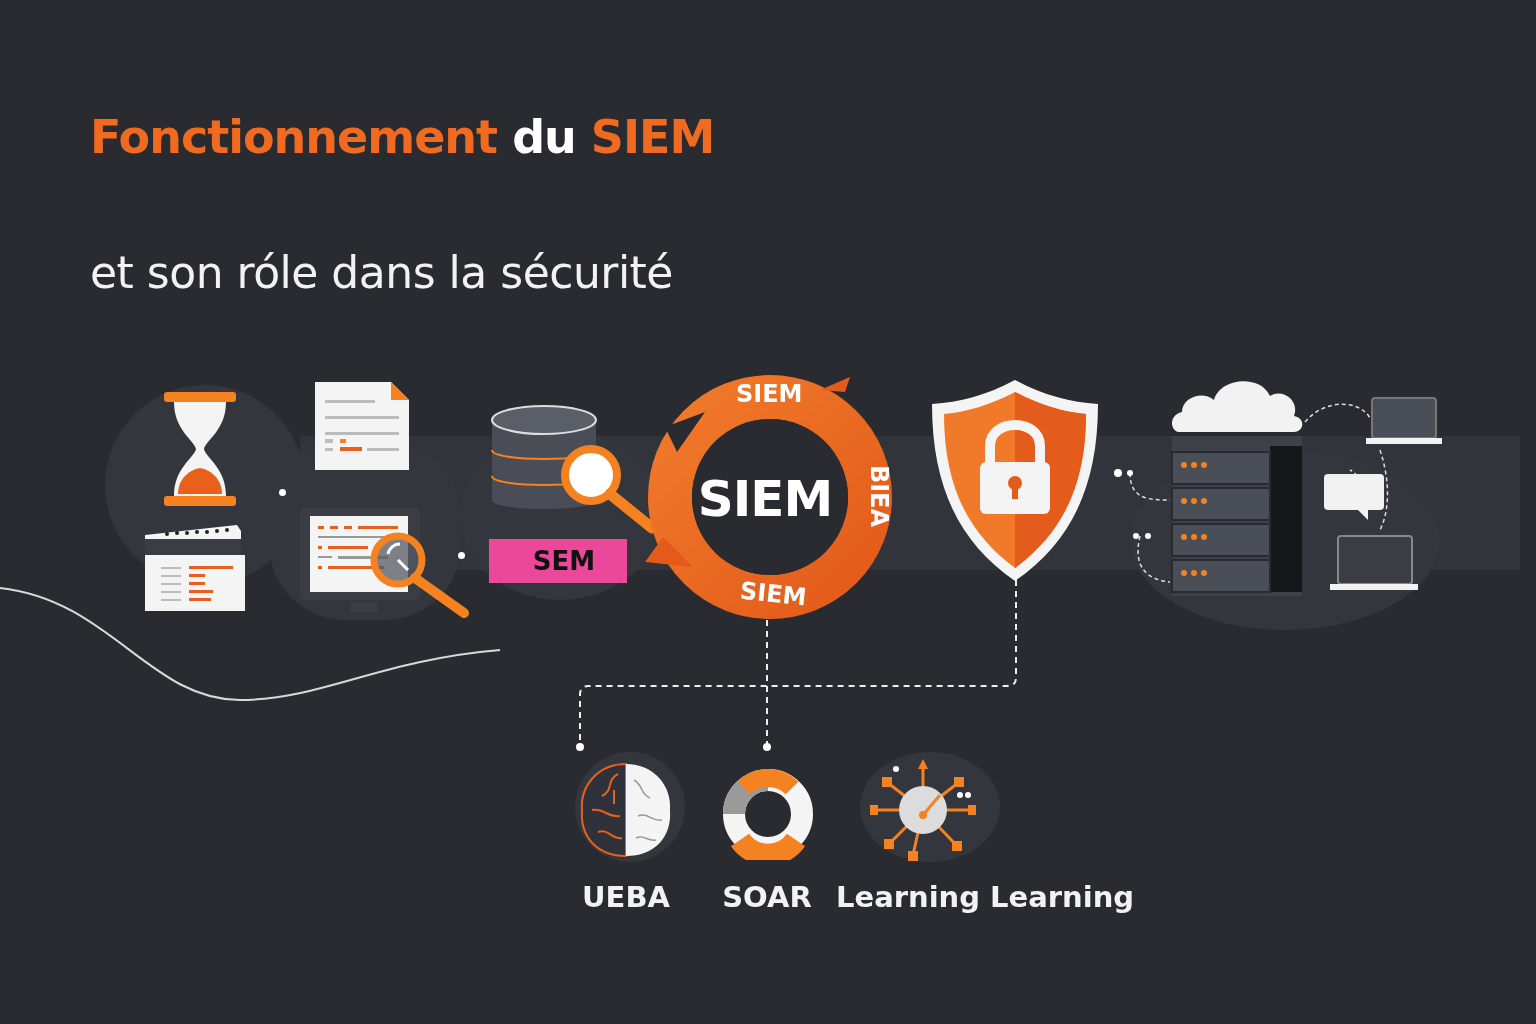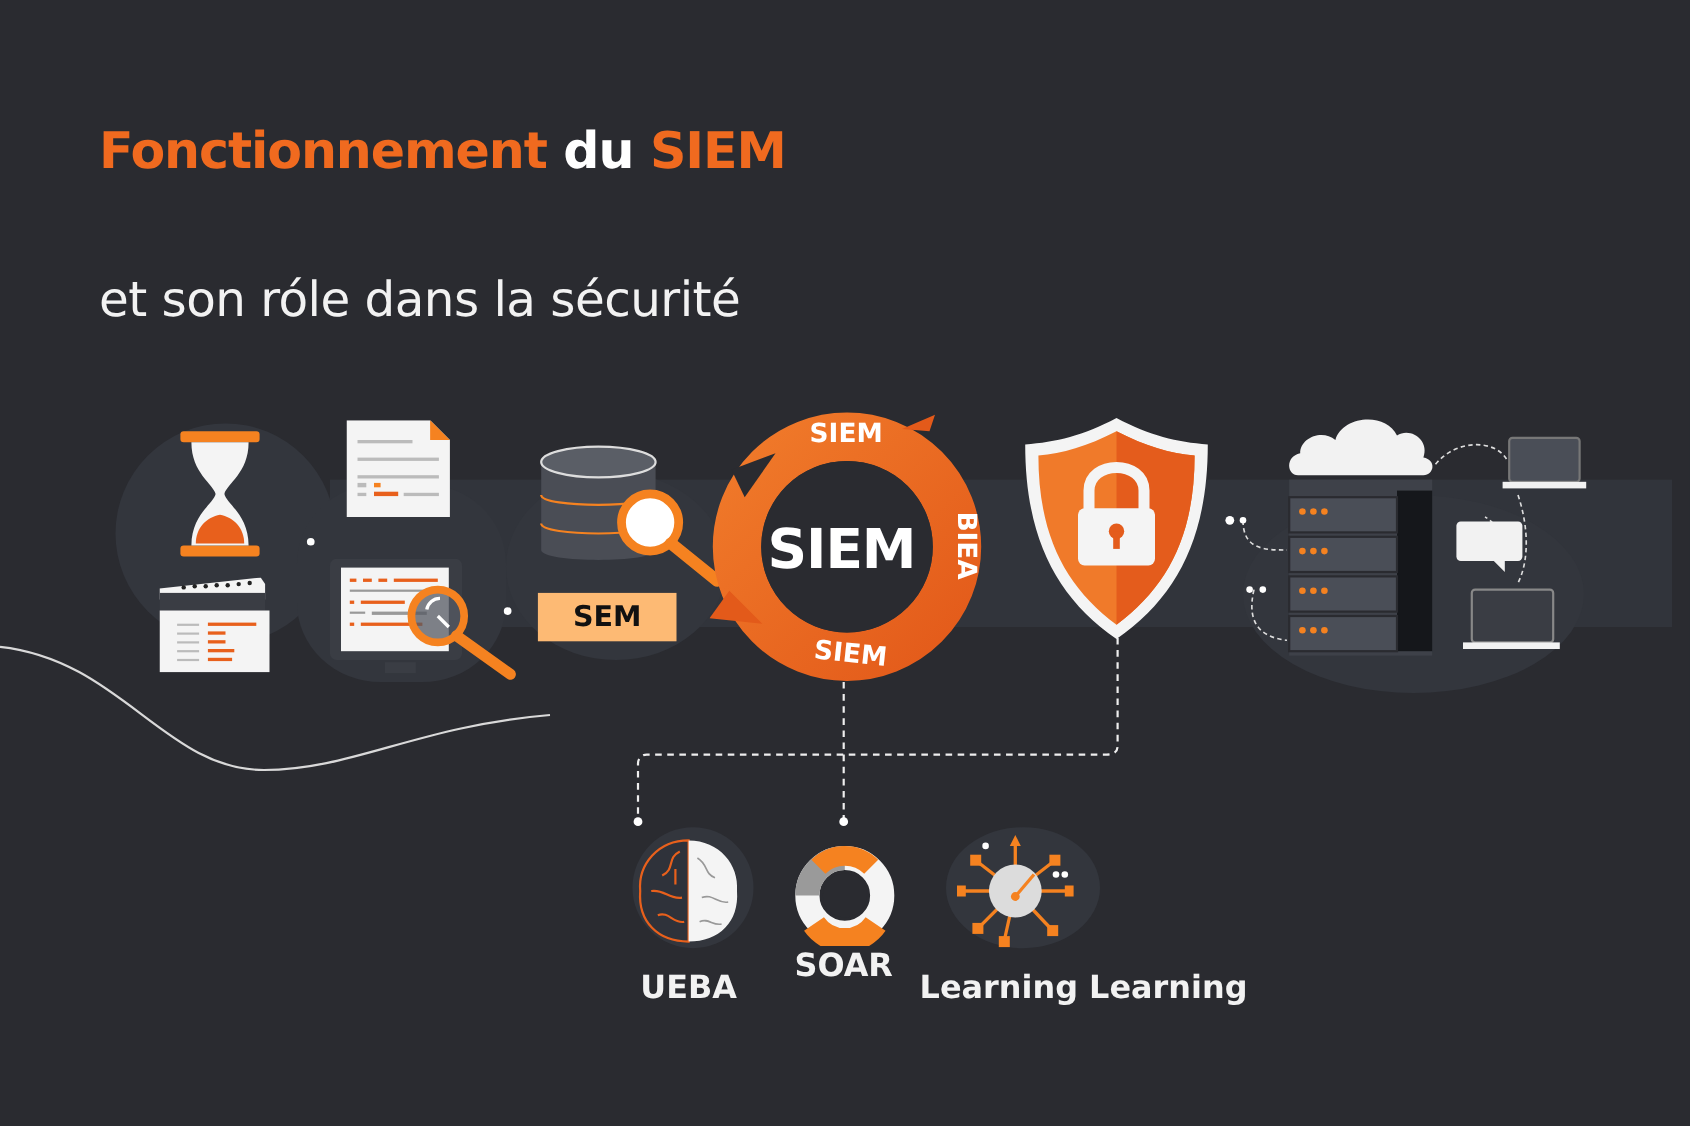--- a/index.html
+++ b/index.html
@@ -4,21 +4,21 @@
 <style>
   html,body{margin:0;padding:0;}
   body{width:1536px;height:1024px;background:#2a2b30;overflow:hidden;position:relative;font-family:"DejaVu Sans","Liberation Sans",sans-serif;}
   .abs{position:absolute;}
   .title{left:90px;top:110px;font-size:46px;font-weight:bold;letter-spacing:-1px;color:#fff;white-space:nowrap;}
   .title .accent{color:#f06a1f;}
   .subtitle{left:90px;top:200px;font-size:44px;color:#f2f2f2;white-space:nowrap;letter-spacing:-0.5px;margin-top:47px;}
   .band{left:300px;top:436px;width:1220px;height:134px;background:#33363d;opacity:0.85;}
   .blob{background:#33363d;border-radius:50%;}
   .label{color:#f2f2f2;font-weight:bold;font-size:29px;text-align:center;white-space:nowrap;}
-  .sem-box{left:489px;top:539px;width:126px;height:44px;background:#fdba74;display:flex;align-items:center;justify-content:center;font-weight:bold;font-size:26px;color:#111;}
+  .sem-box{left:489px;top:539px;width:126px;height:44px;background:#ec4899;display:flex;align-items:center;justify-content:center;font-weight:bold;font-size:26px;color:#111;padding-left:12px;}
   .siem-center{left:690px;top:470px;width:150px;text-align:center;font-weight:bold;font-size:50px;color:#fff;letter-spacing:-1px;}
   .ring-text{font-weight:bold;color:#fff;font-size:24px;}
 </style>
 </head>
 <body>
 
 <div class="abs title">
   <span class="accent">Fonctionnement</span>
   <span>du</span>
   <span class="accent">SIEM</span>
@@ -262,14 +262,14 @@
   <line x1="55" y1="60" x2="72" y2="40" stroke="#f58220" stroke-width="3"></line>
   <circle cx="55" cy="60" r="4" fill="#f58220"></circle>
   <g fill="#fff">
       <circle cx="28" cy="14" r="3"></circle>
       <circle cx="92" cy="40" r="3"></circle>
       <circle cx="100" cy="40" r="3"></circle>
     </g>
 </svg>
 
 <div class="abs label" style="left:576px;top:880px;width:100px;">UEBA</div>
-<div class="abs label" style="left:717px;top:860px;width:100px;">SOAR</div>
+<div class="abs label" style="left:717px;top:880px;width:100px;">SOAR</div>
 <div class="abs label" style="left:836px;top:880px;width:200px;">Learning Learning</div>
 
 </body></html>

